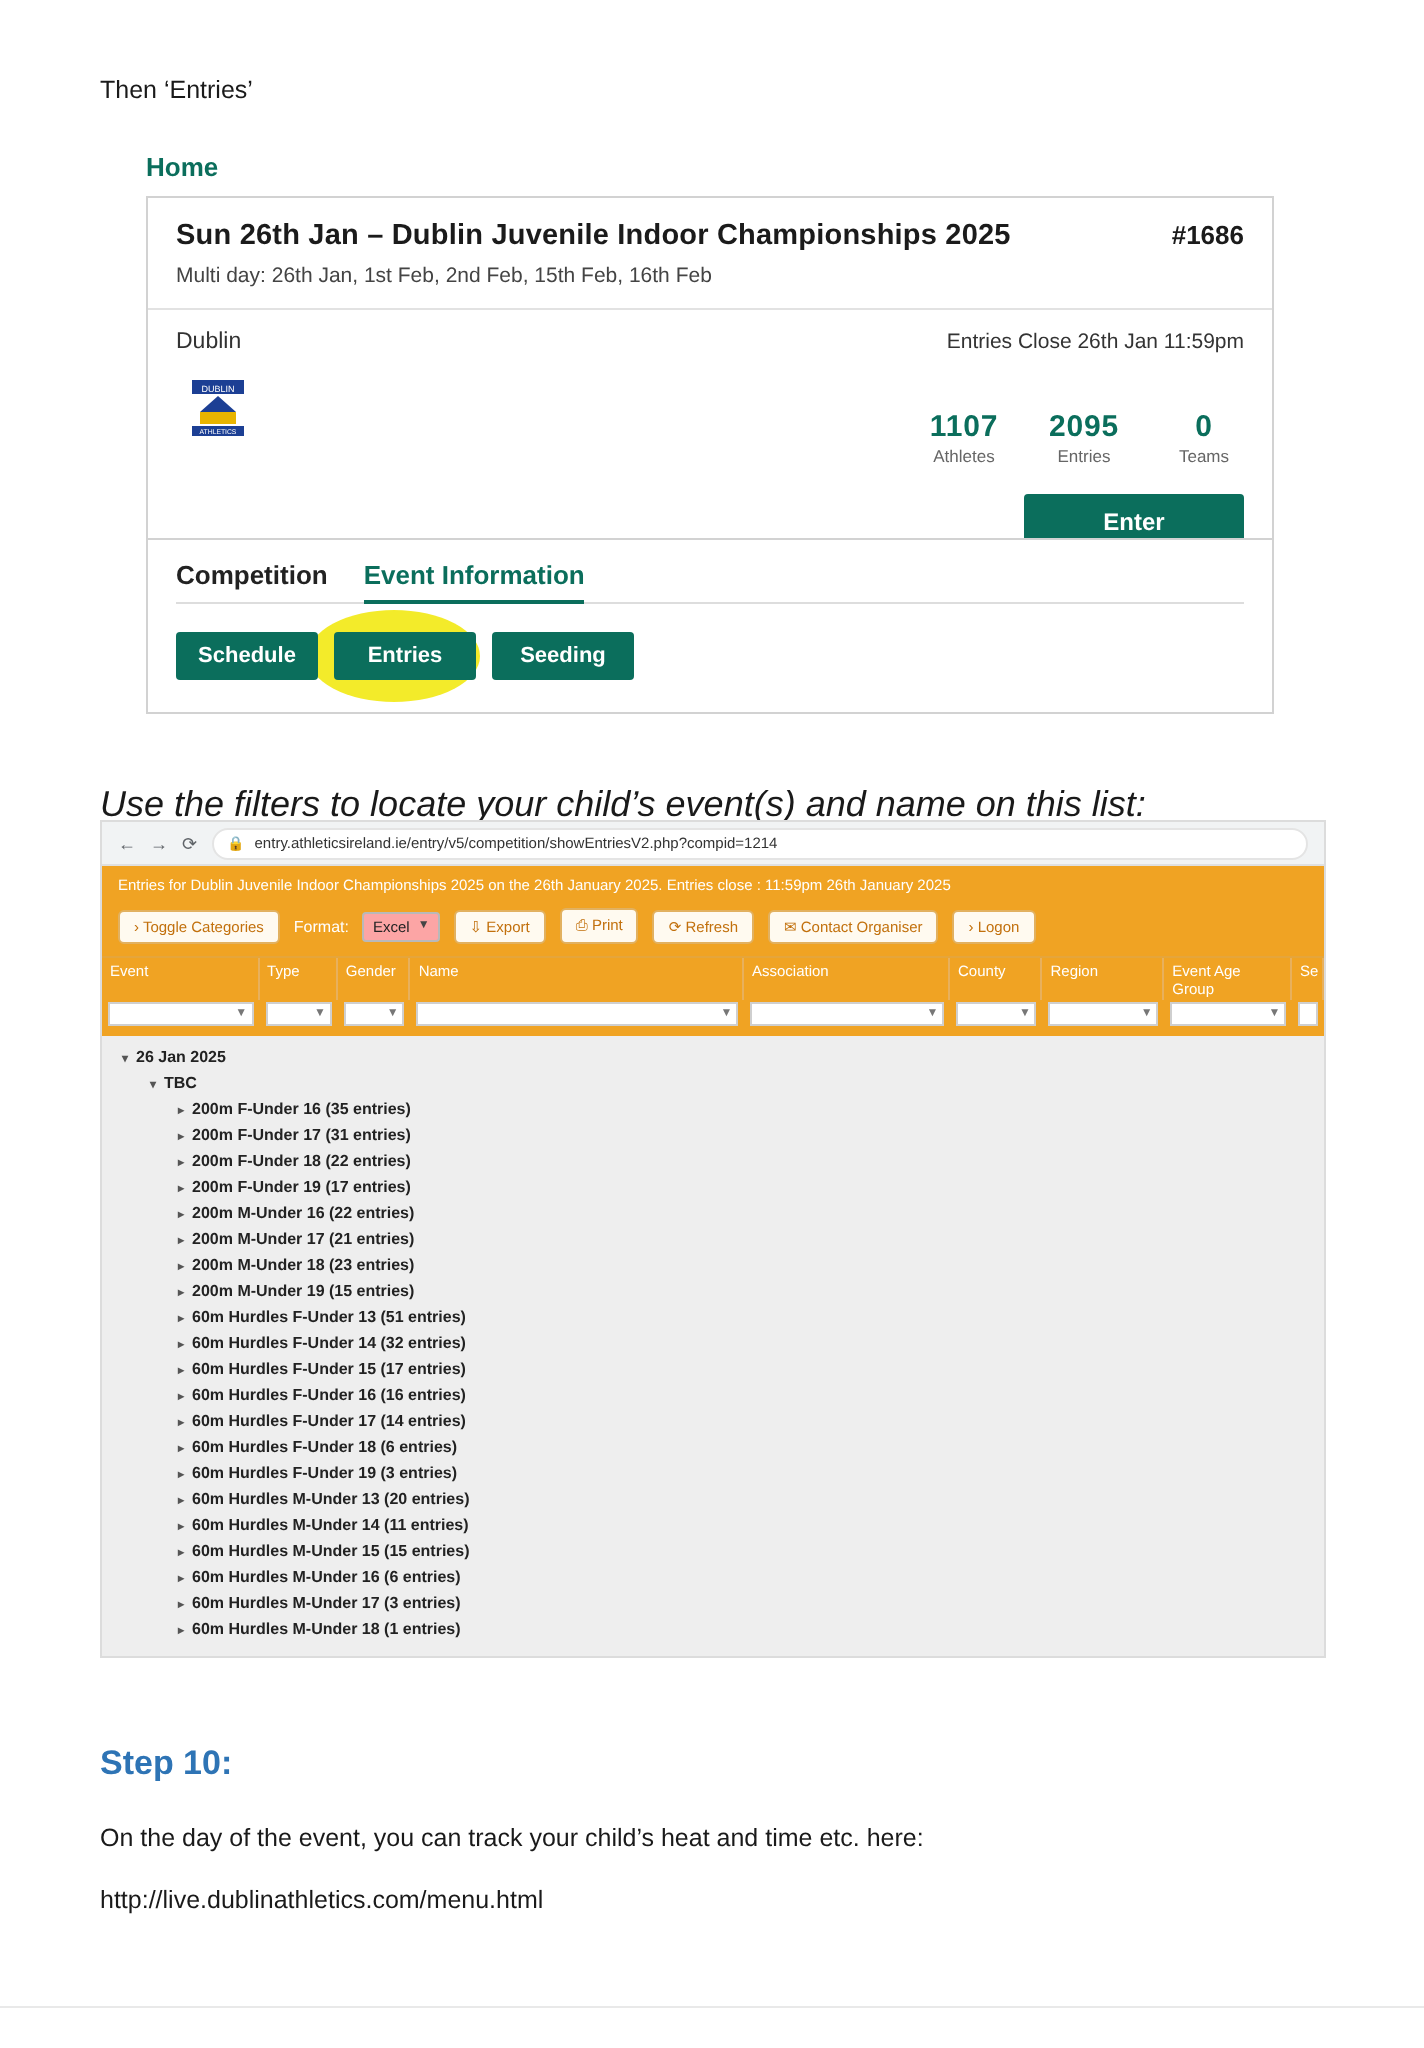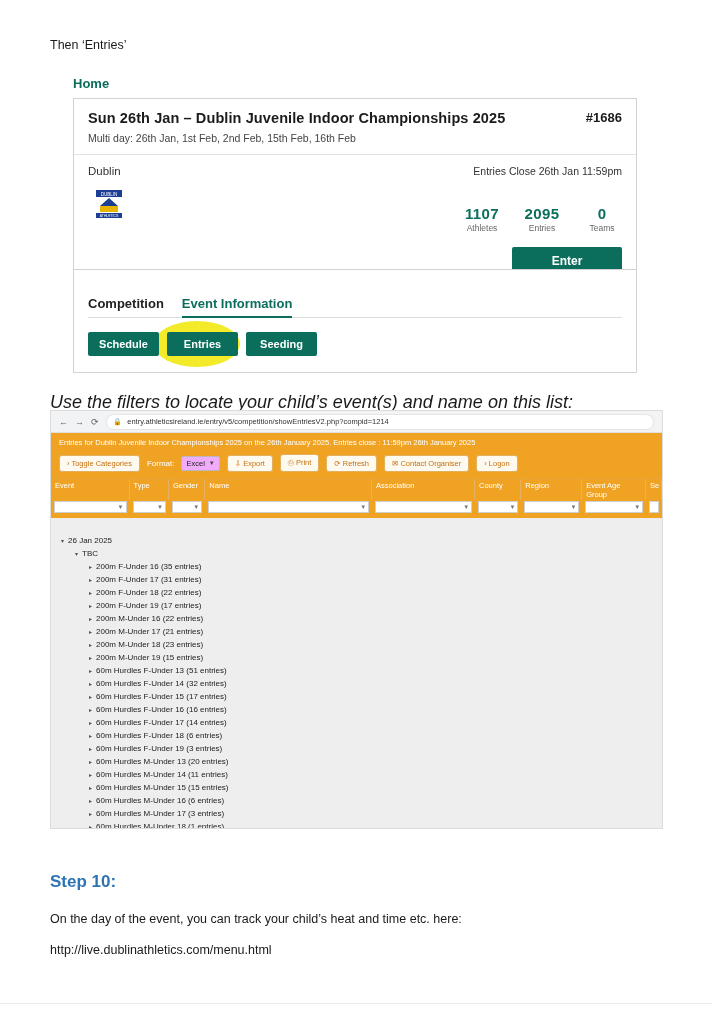--- a/index.html
+++ b/index.html
@@ -141,21 +141,21 @@
 
   
   .tabs-card {
     position: absolute;
     left: 73px;
     top: 269px;
     width: 564px;
     border: 1px solid #d2d2d2;
     background: #fff;
     box-sizing: border-box;
-    padding: 26px 14px 16px 14px;
+    padding: 10px 14px 16px 14px;
   }
   .tabs-row {
     display: flex;
     gap: 18px;
     border-bottom: 1px solid #dddddd;
     padding-bottom: 6px;
   }
   .tab {
     font-size: 13px;
     font-weight: bold;
@@ -274,21 +274,21 @@
     border-radius: 3px;
     padding: 3px 7px;
     font-size: 7.5px;
     white-space: nowrap;
   }
   .tb-label {
     color: #ffffff;
     font-size: 8px;
   }
   .tb-select {
-    background: #f0abfc;
+    background: #fca5a5;
     border: 1px solid #b9b9b9;
     color: #222;
     border-radius: 2px;
     padding: 2px 4px;
     font-size: 7.5px;
     display: flex;
     align-items: center;
     gap: 4px;
   }
   .caret { font-size: 6px; color: #444; }
@@ -321,23 +321,24 @@
     display: flex;
     align-items: center;
     justify-content: flex-end;
     padding-right: 2px;
     font-size: 6px;
     color: #777;
   }
   .grid-body {
     background: #eeeeee;
     height: 330px;
-    padding-top: 16px;
+    padding-top: 4px;
     font-size: 8px;
     color: #222;
+    font-weight: bold;
   }
   .tree-row {
     padding: 2px 0 2px 0;
     display: flex;
     align-items: center;
     gap: 4px;
   }
   .lvl1 { padding-left: 10px; }
   .lvl2 { padding-left: 24px; }
   .lvl3 { padding-left: 38px; }

